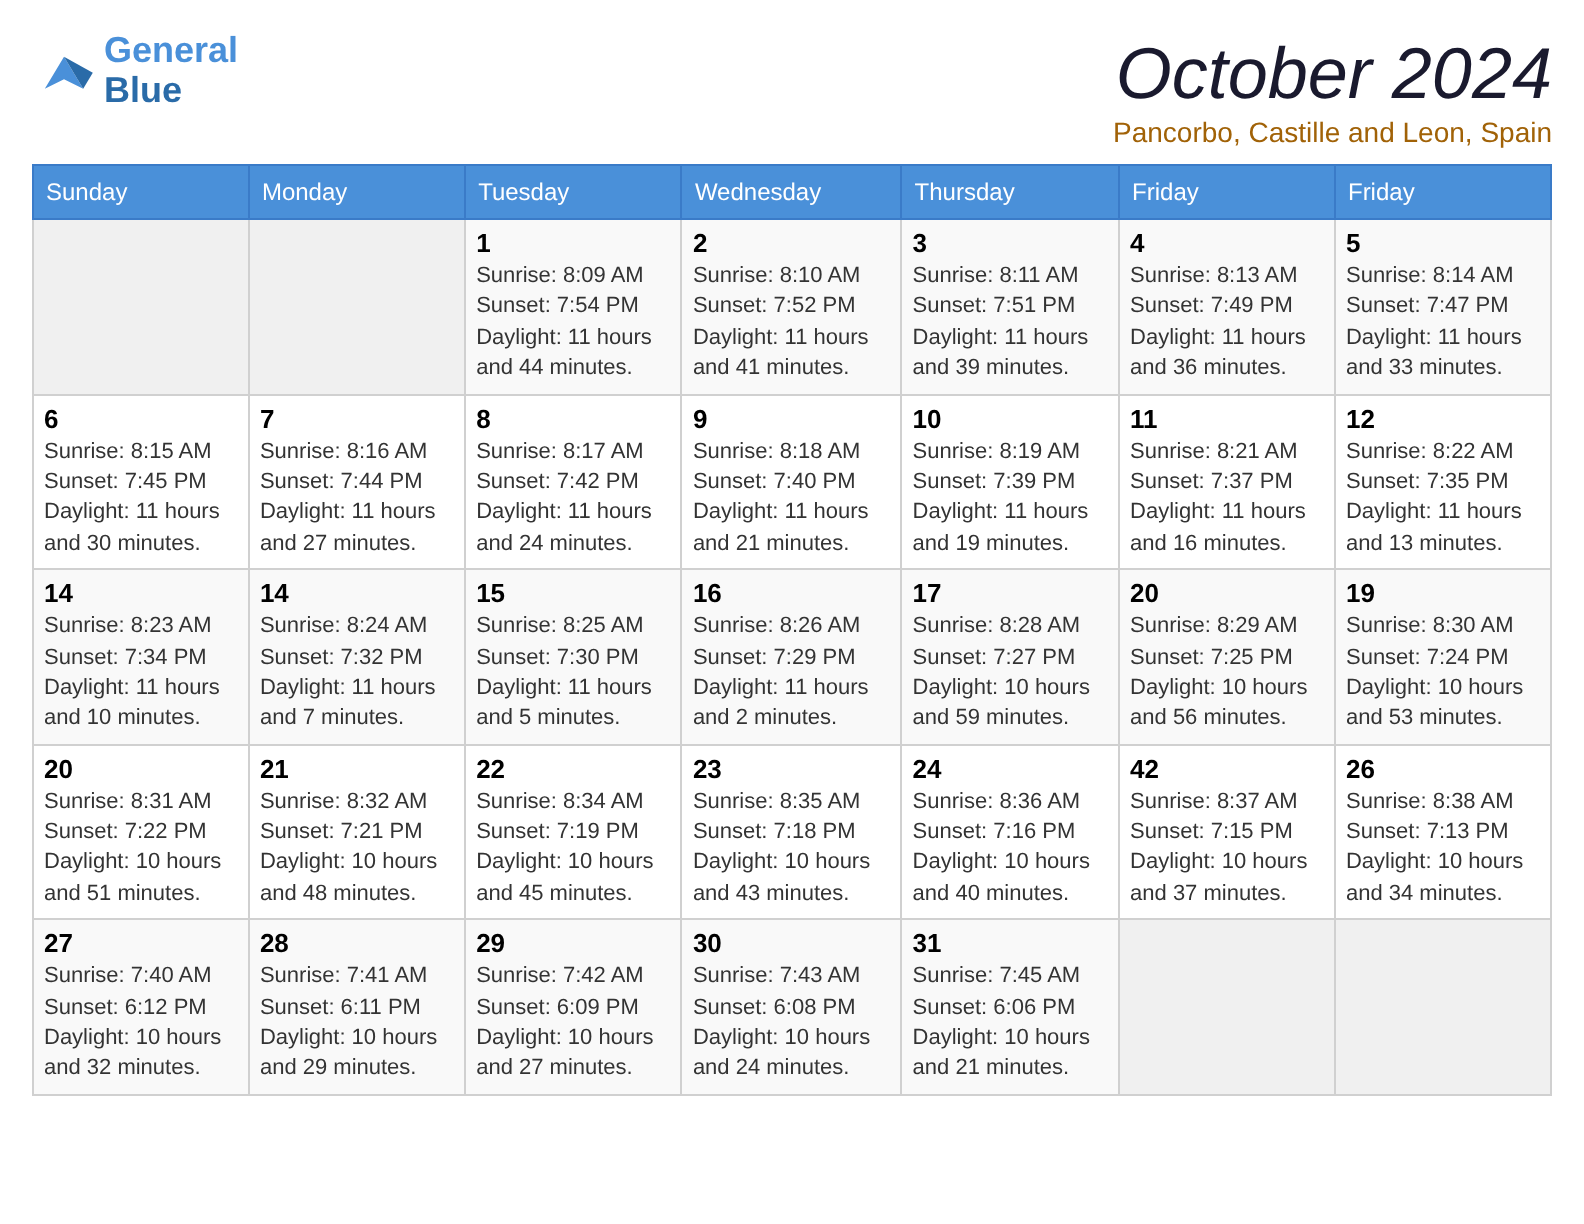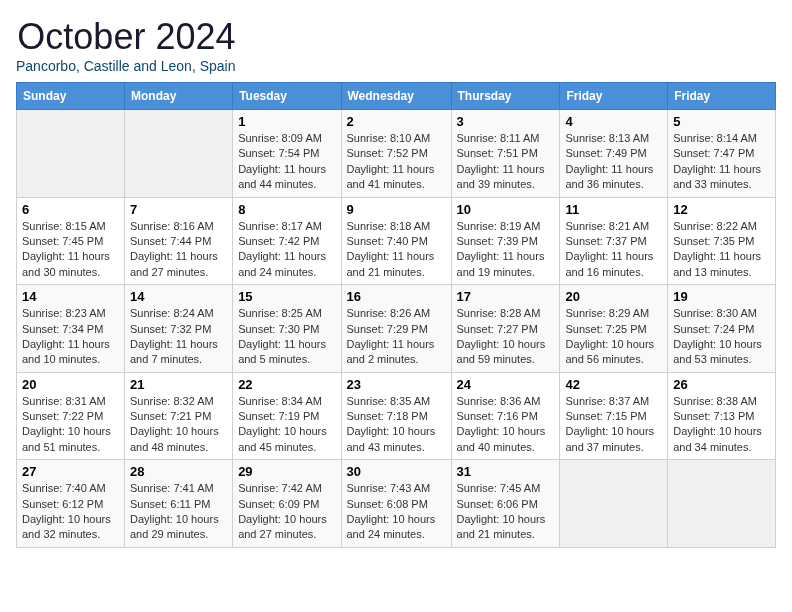--- a/index.html
+++ b/index.html
@@ -34,37 +34,38 @@
       width: 32px;
       height: 28px;
     }
     .title-section {
       text-align: right;
     }
     .month-title {
       font-size: 36px;
       font-weight: normal;
       color: #1a1a2e;
+      font-style: italic;
     }
     .subtitle {
       font-size: 14px;
-      color: #0c4a6e;
+      color: #a16207;
     }
     table {
       width: 100%;
       border-collapse: collapse;
       font-size: 11px;
     }
     thead tr th {
       background: #4a90d9;
       color: #fff;
       padding: 6px 6px;
       text-align: left;
       font-size: 12px;
-      font-weight: bold;
+      font-weight: normal;
       border: 1px solid #3a7bc8;
     }
     tbody tr td {
       border: 1px solid #d0d0d0;
       padding: 4px 5px;
       vertical-align: top;
       width: 113px;
       min-height: 80px;
     }
     tbody tr td .day-num {
@@ -85,20 +86,31 @@
       background: #fff;
     }
     .empty {
       background: #f0f0f0 !important;
     }
   </style>
 </head>
 <body>
 
 <div class="header">
+  <div class="logo">
+    <svg class="logo-bird" viewBox="0 0 40 35" xmlns="http://www.w3.org/2000/svg">
+      <polygon points="8,28 20,8 32,28 20,22" fill="#4a90d9"></polygon>
+      <polygon points="20,8 38,18 32,28" fill="#2a6ba8"></polygon>
+    </svg>
+    <div>
+      <div class="logo-text">
+        <span>General</span><br><span style="color:#2a6ba8">Blue</span>
+      </div>
+    </div>
+  </div>
   <div class="title-section">
     <div class="month-title">October 2024</div>
     <div class="subtitle">Pancorbo, Castille and Leon, Spain</div>
   </div>
 </div>
 
 <table>
   <thead>
     <tr>
     <th>Sunday</th>

